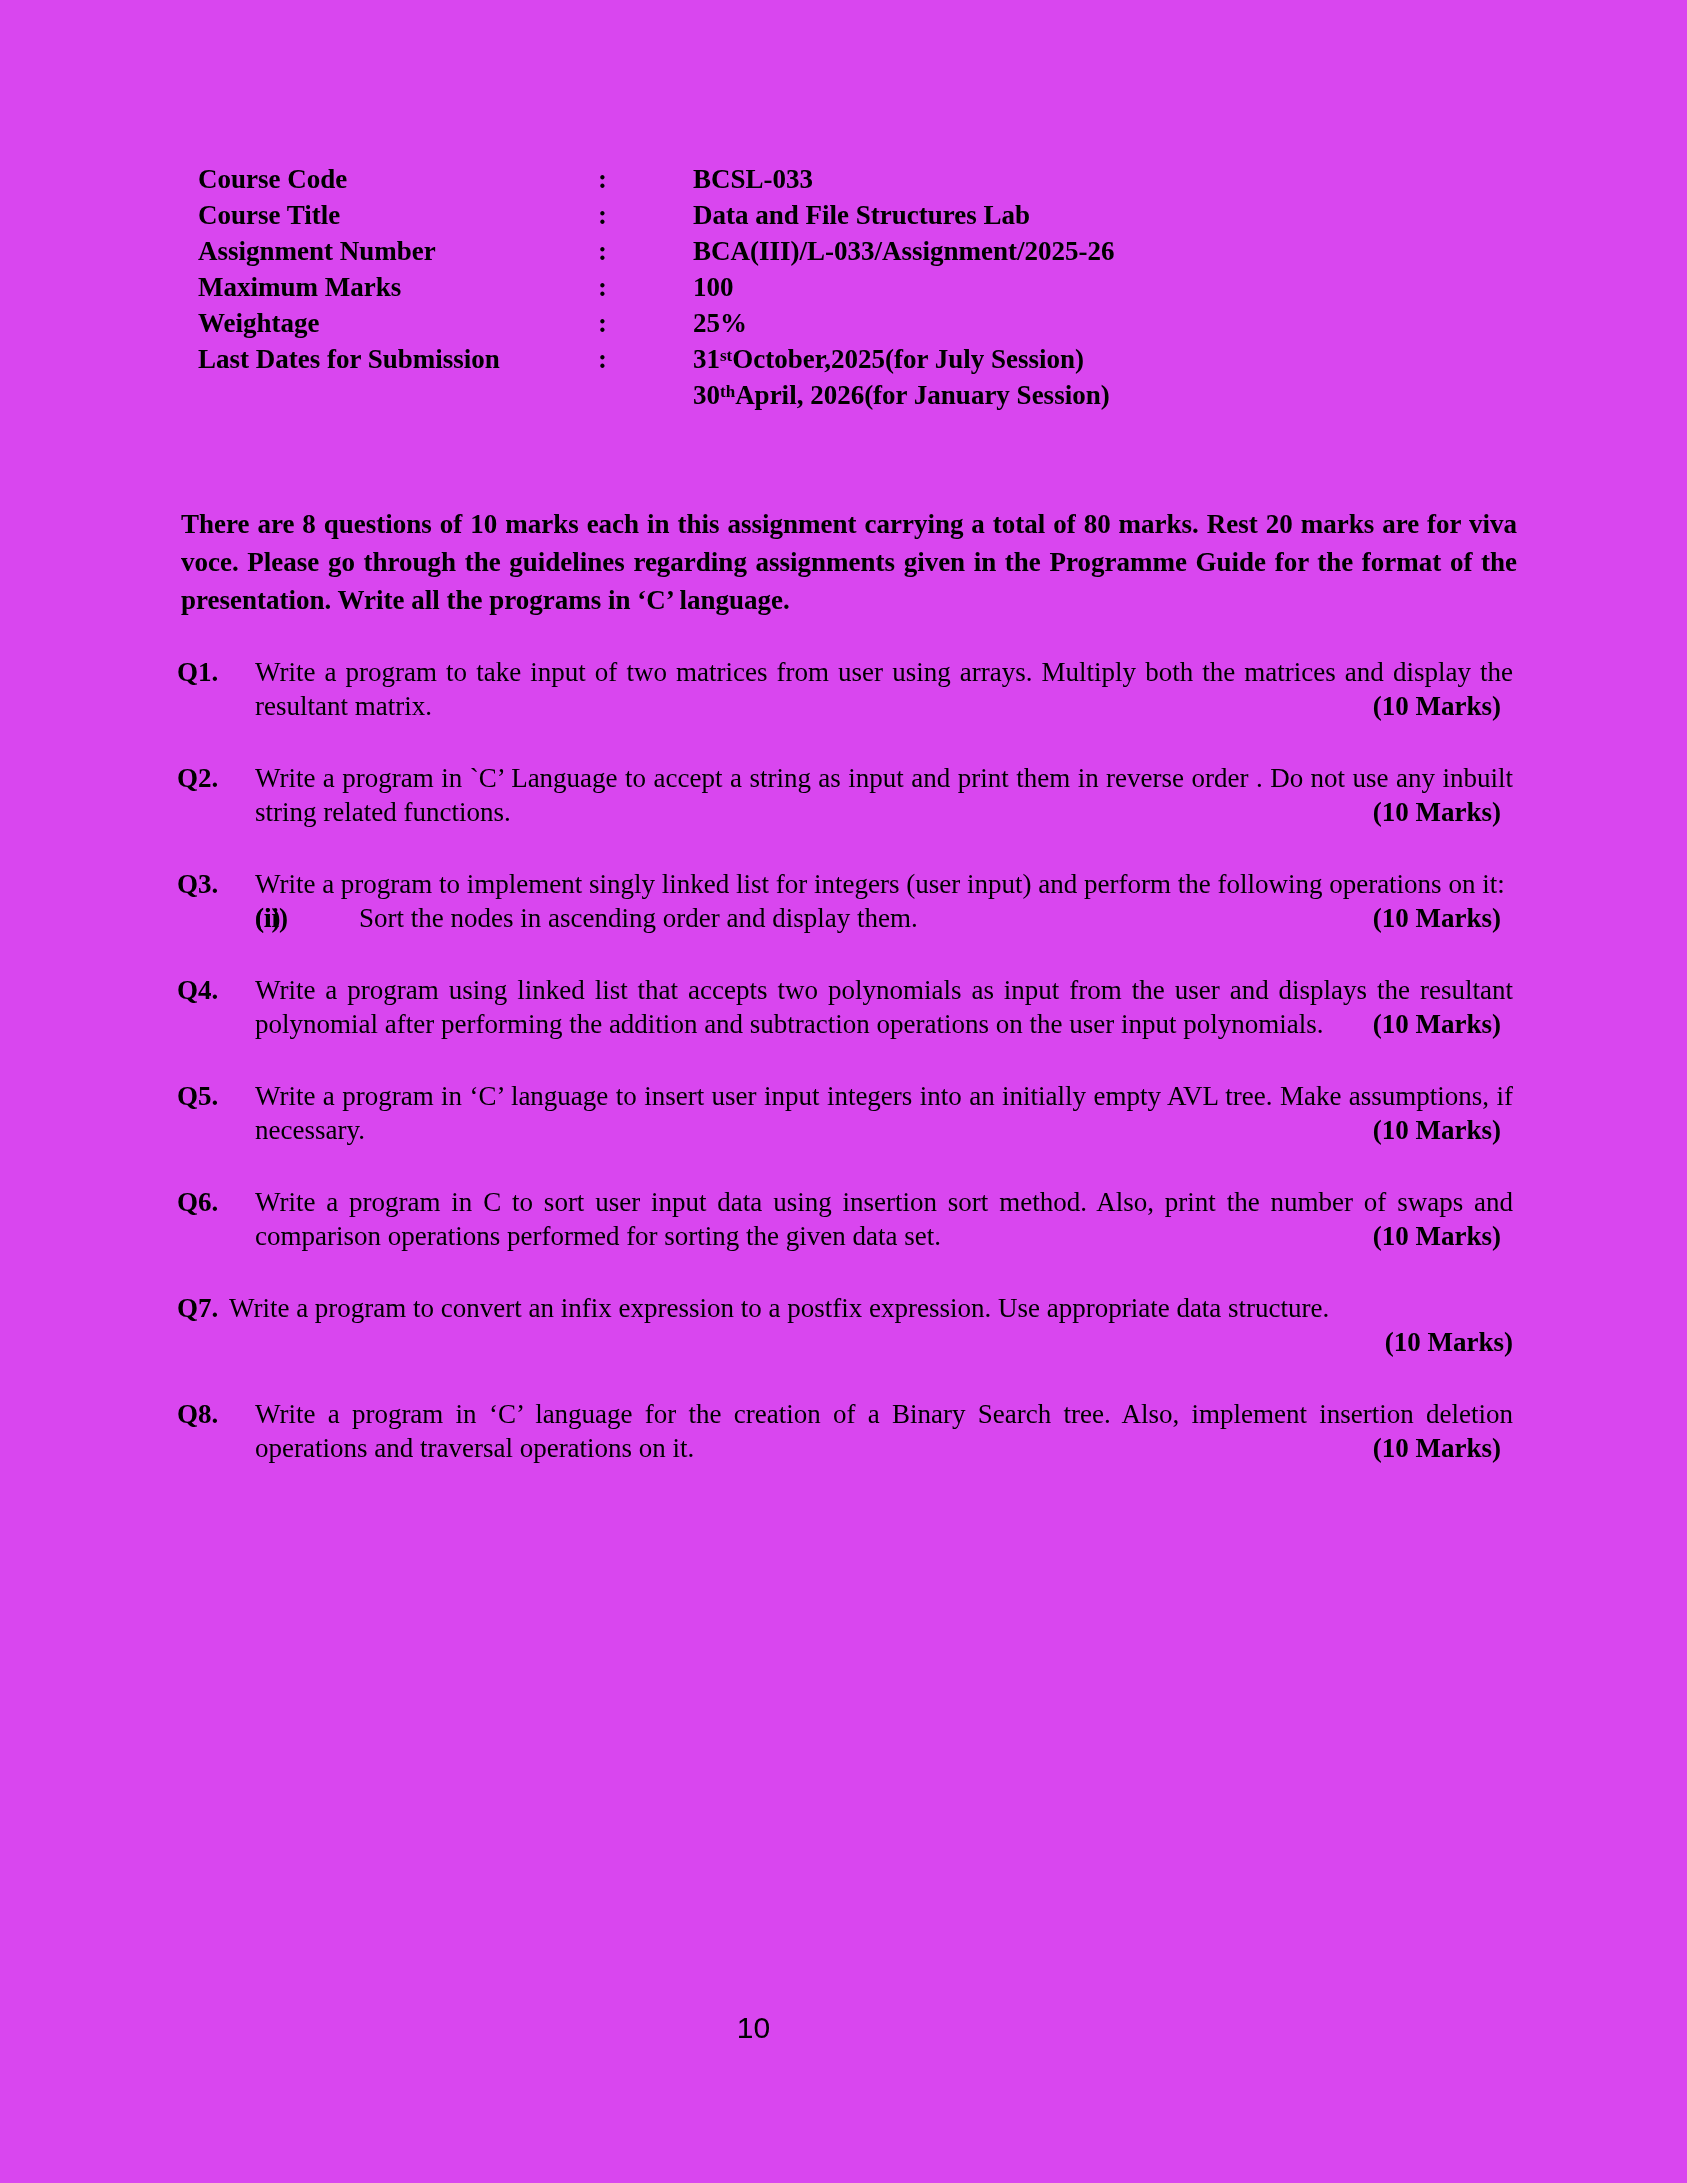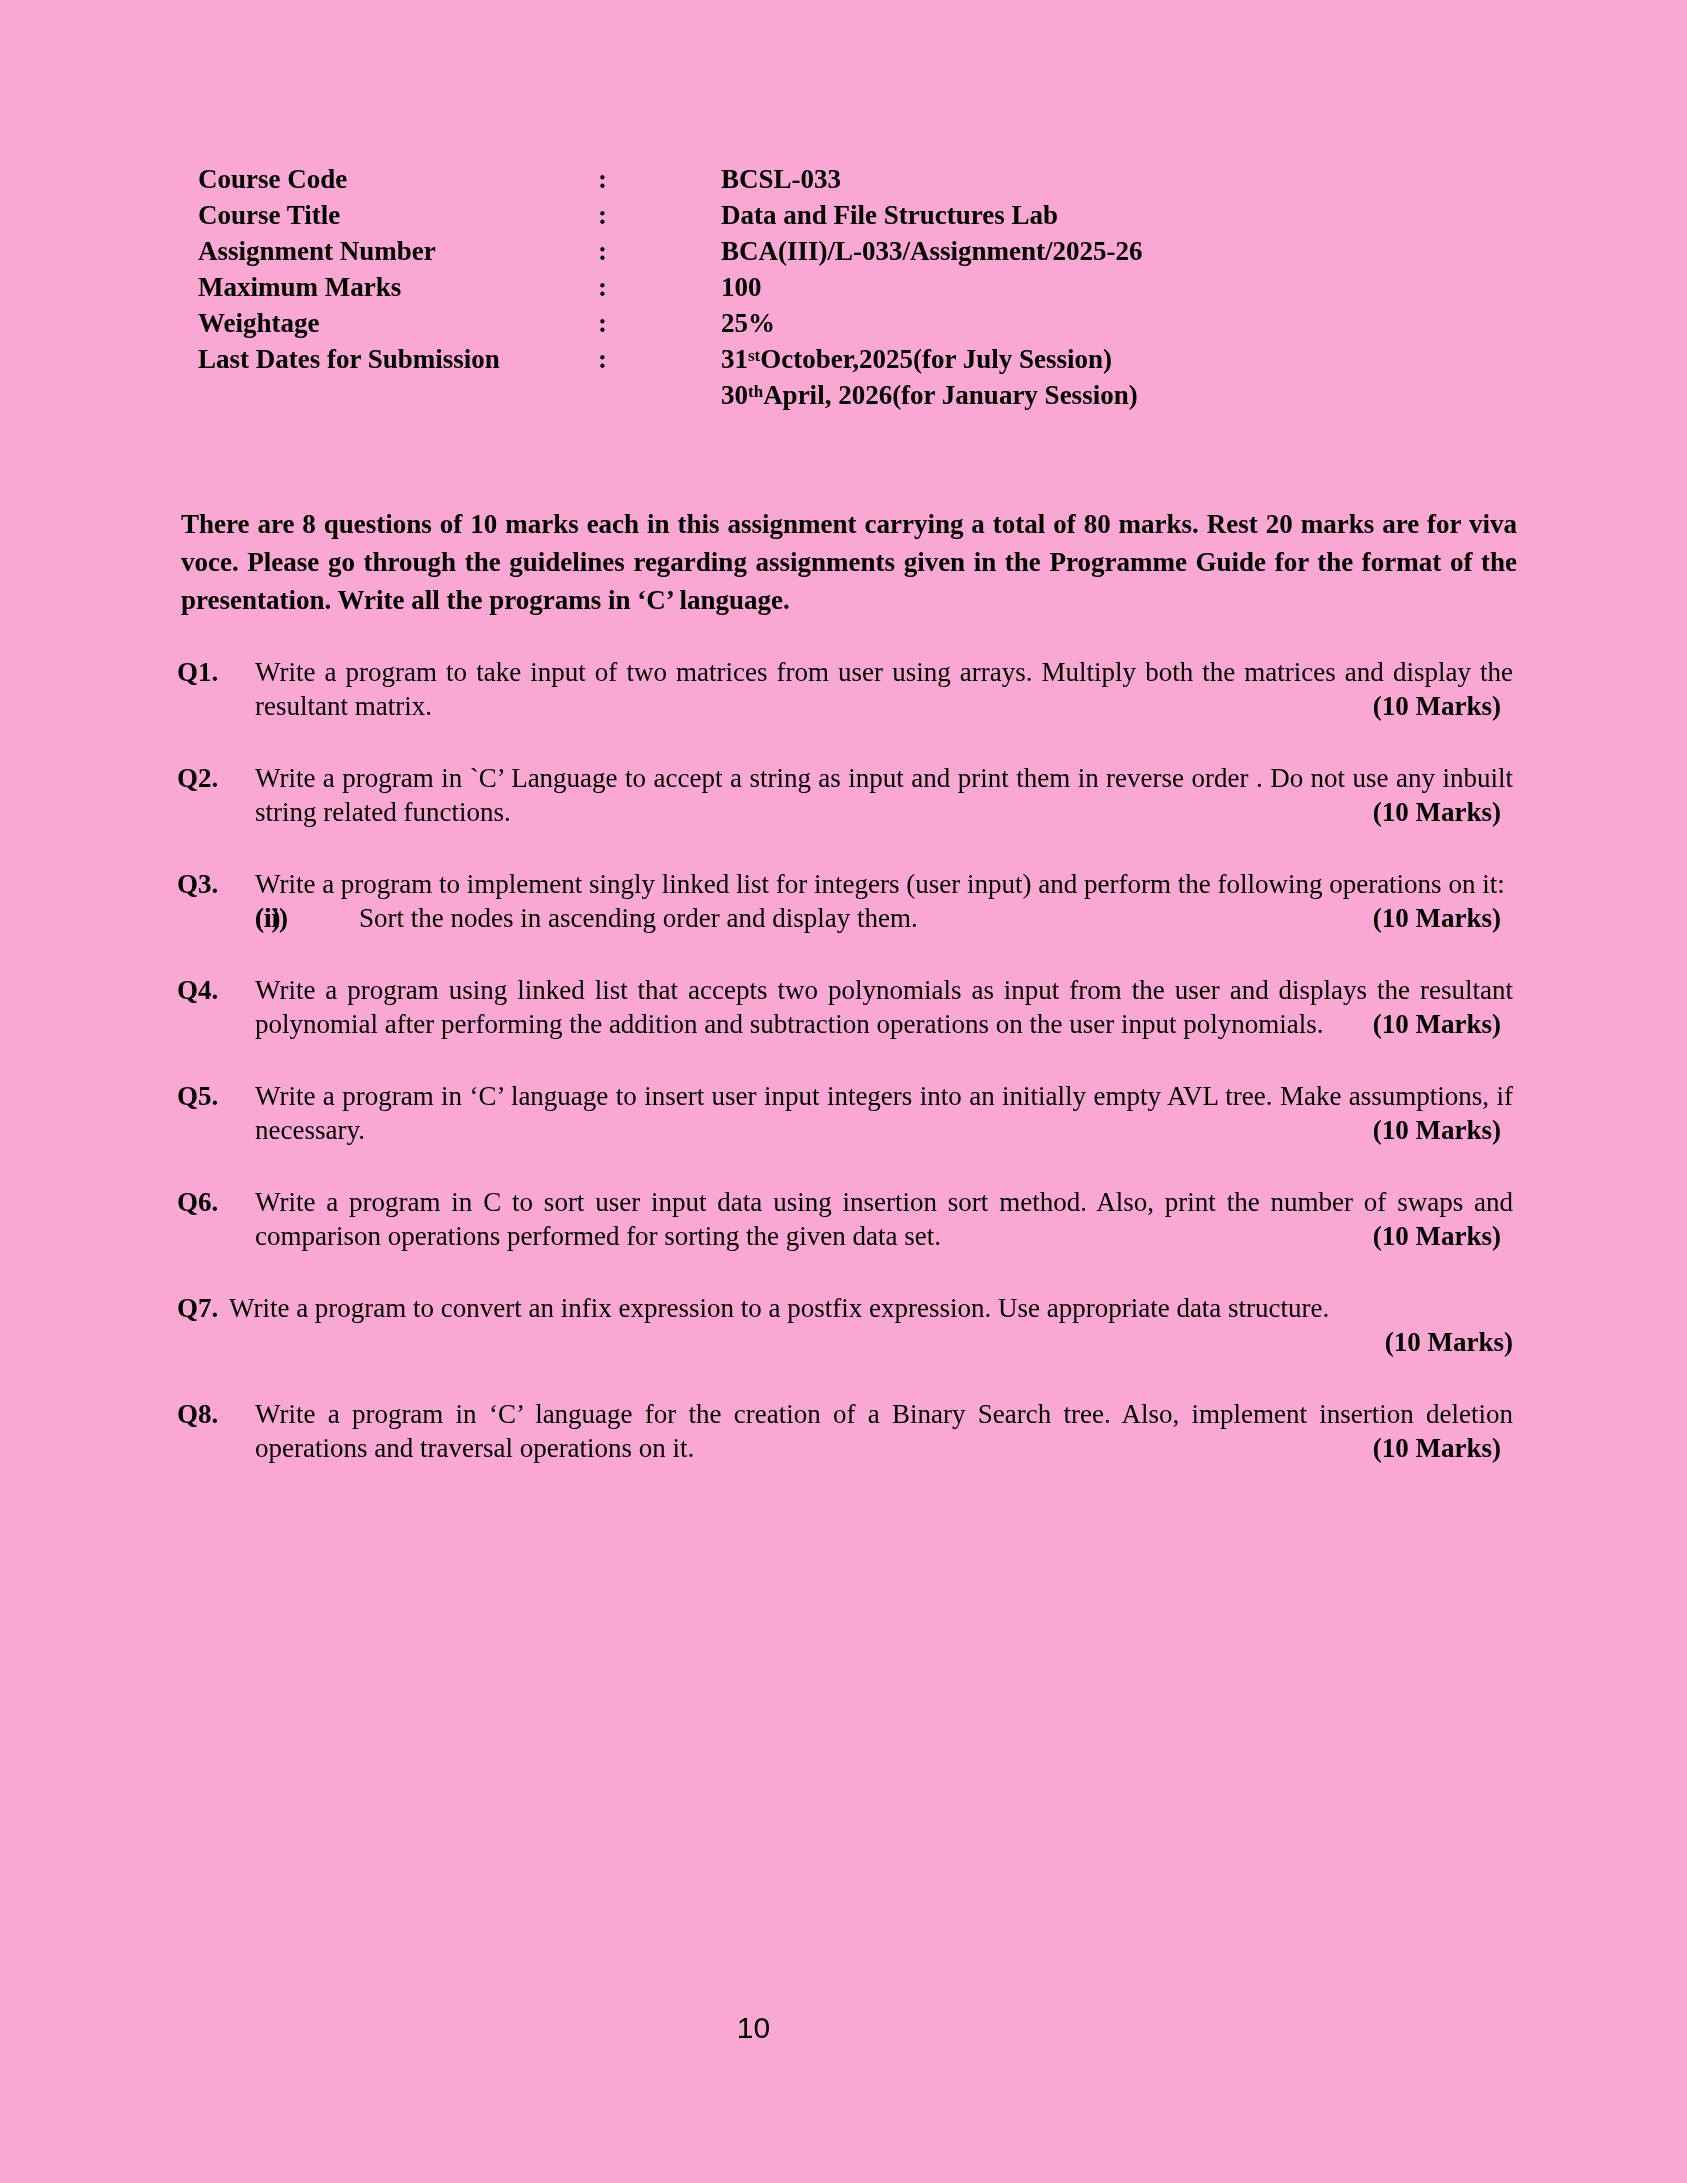--- a/index.html
+++ b/index.html
@@ -4,21 +4,21 @@
 <style>
   html, body {
     margin: 0;
     padding: 0;
     background: #ffffff;
   }
   .page {
     position: relative;
     width: 1687px;
     height: 2183px;
-    background: #f9a8d4;
+    background: #d946ef;
     color: #000000;
     font-family: "Liberation Serif", serif;
     overflow: hidden;
   }
 
   
   .header-block {
     position: absolute;
     left: 198px;
     top: 161px;
@@ -26,21 +26,21 @@
     font-size: 27px;
     line-height: 36px;
     font-weight: 700;
   }
   .header-row {
     display: grid;
     grid-template-columns: 400px 95px auto;
   }
   .h-label { white-space: nowrap; }
   .h-colon { }
-  .h-value { white-space: nowrap; margin-left: 28px; }
+  .h-value { white-space: nowrap; }
   sup.ord {
     font-size: 17px;
     vertical-align: 6.6px;
     line-height: 0;
     text-align: center;
   }
 
   
   .intro {
     position: absolute;

